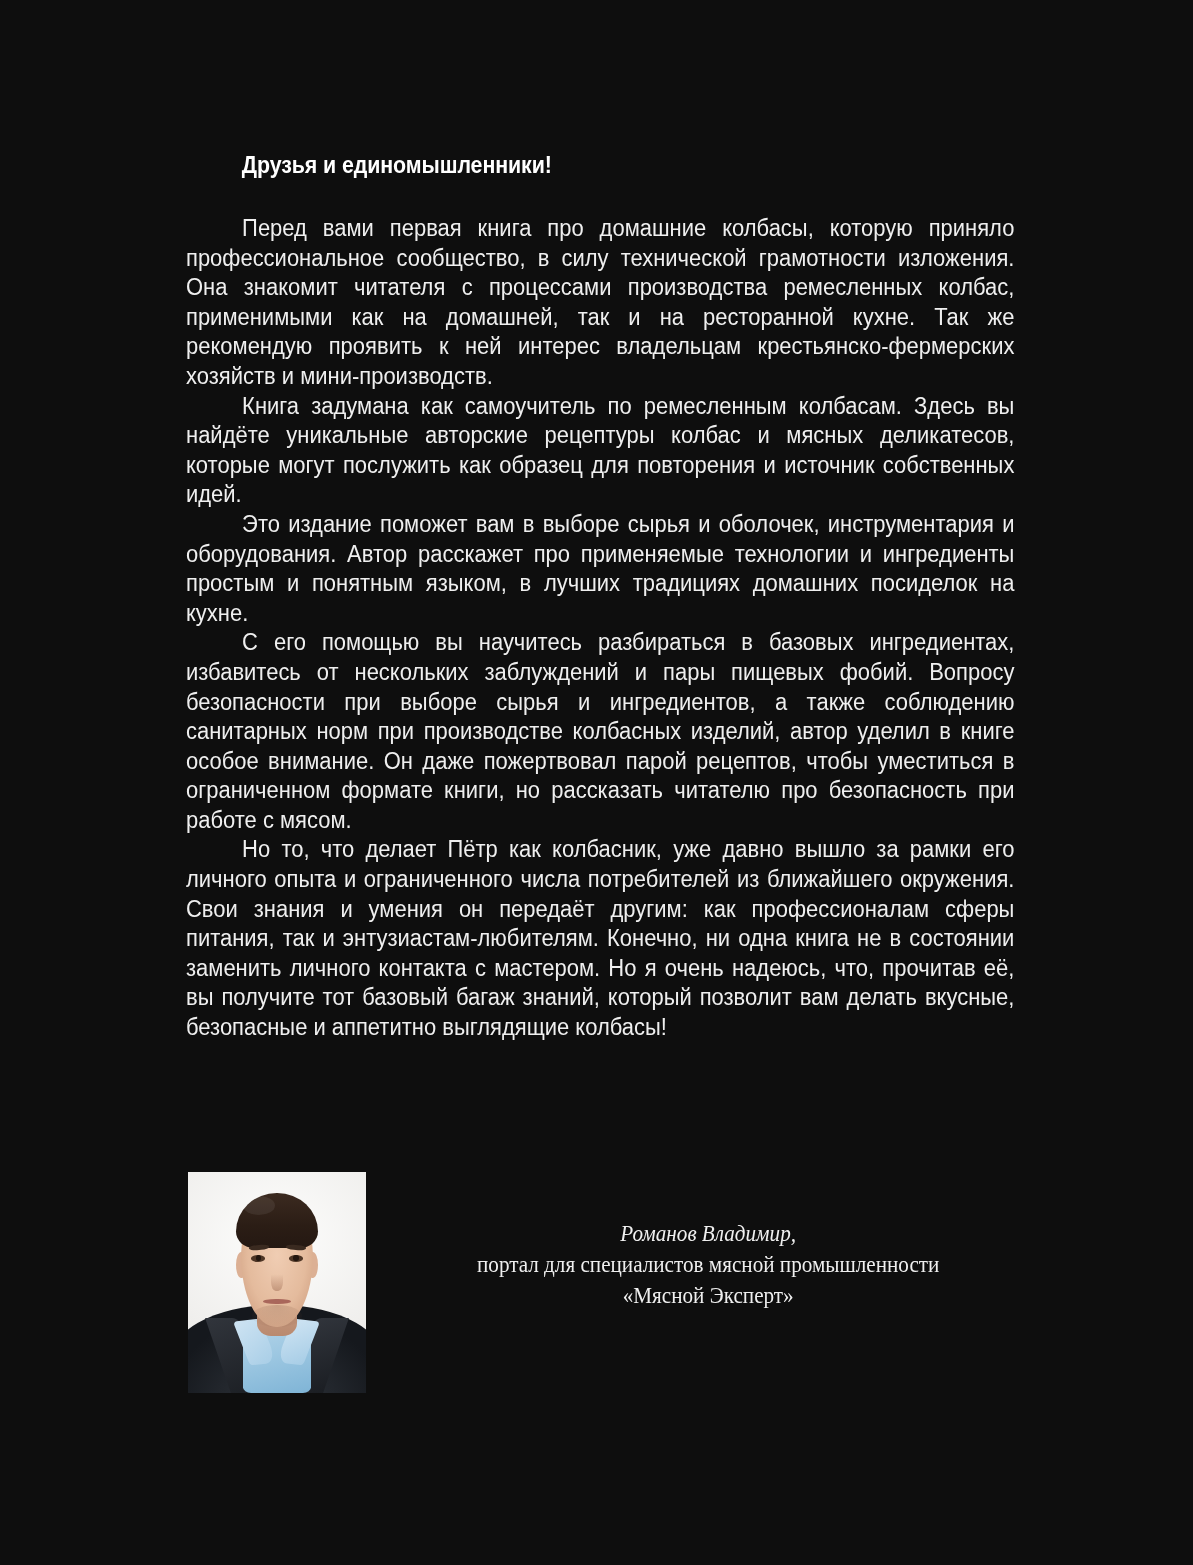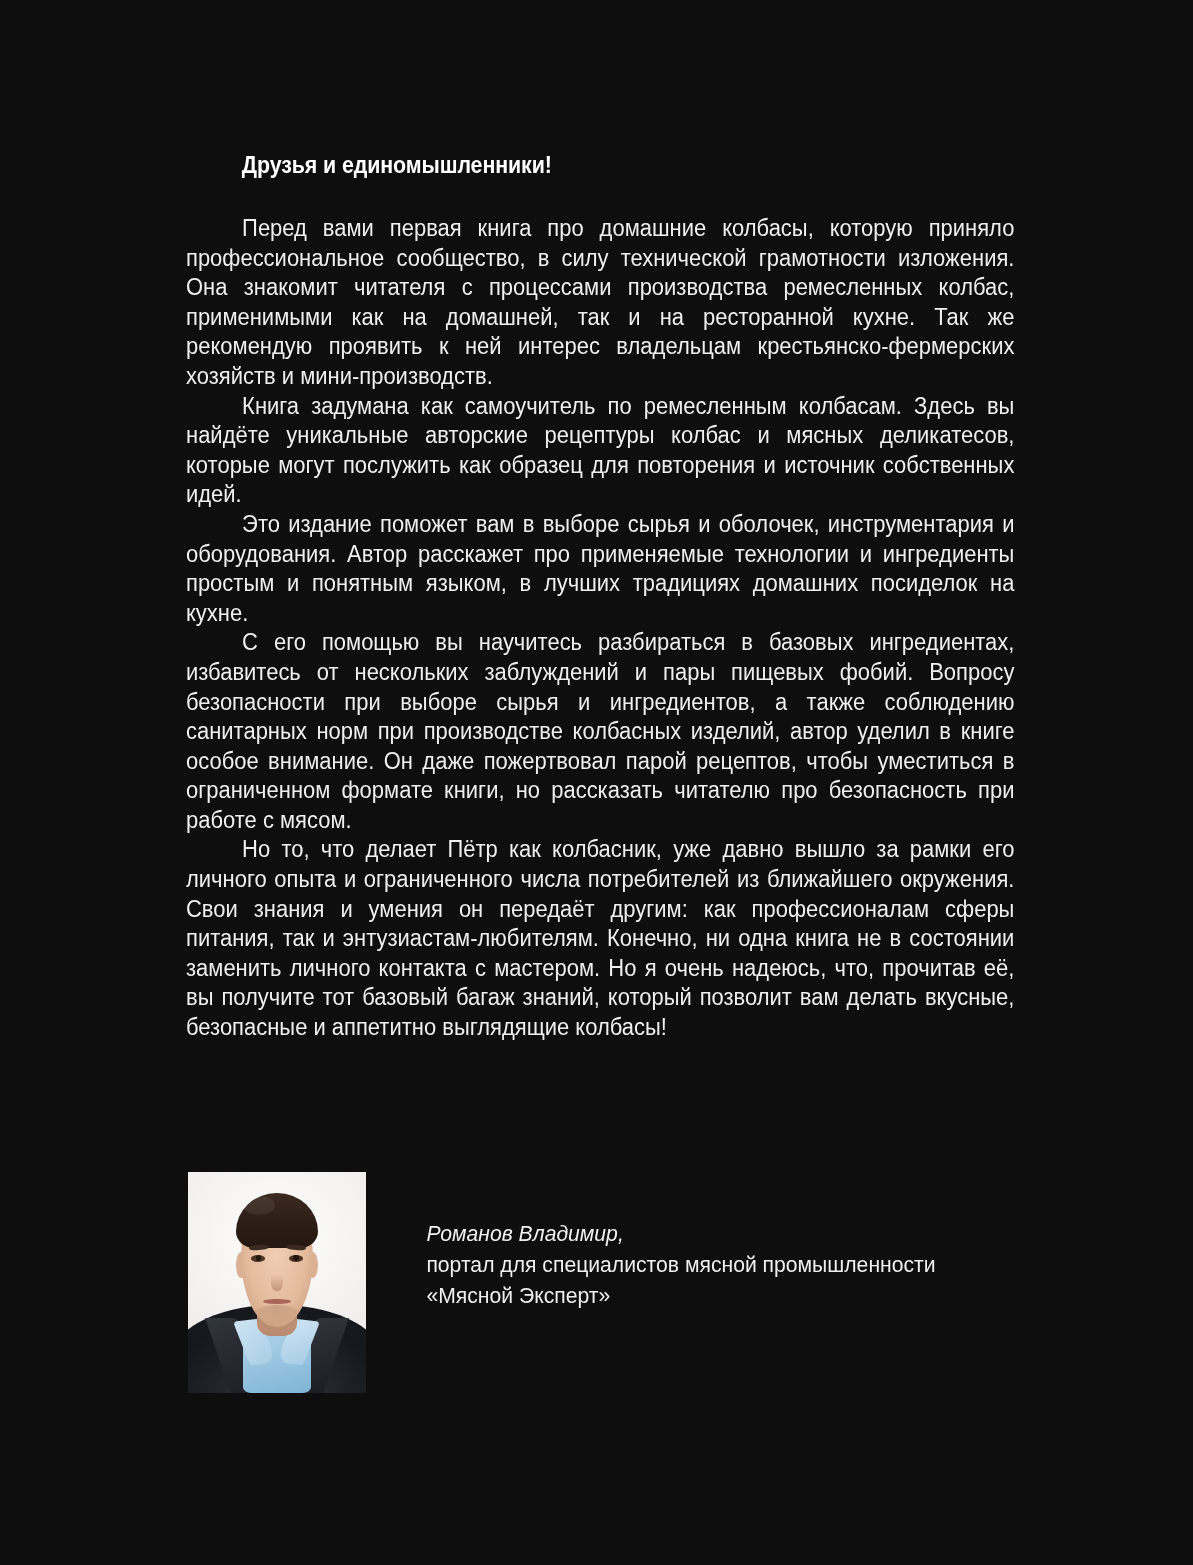--- a/index.html
+++ b/index.html
@@ -224,24 +224,25 @@
     top: 60%;
     width: 28%;
     height: 10%;
     background: radial-gradient(ellipse at 50% 0%, rgba(120,78,58,0.25), rgba(0,0,0,0));
     border-radius: 50%;
   }
 
   
   .signature {
     position: absolute;
-    right: 165px;
+    right: 184px;
     top: 1218px;
     width: 640px;
-    text-align: left;
+    text-align: center;
+    font-family: Liberation Serif, serif;
   }
   .sig-name {
     font-style: italic;
     font-size: 22.5px;
     line-height: 31px;
     color: #f0f0f0;
     transform: scaleX(0.94);
     transform-origin: right center;
   }
   .sig-line {

